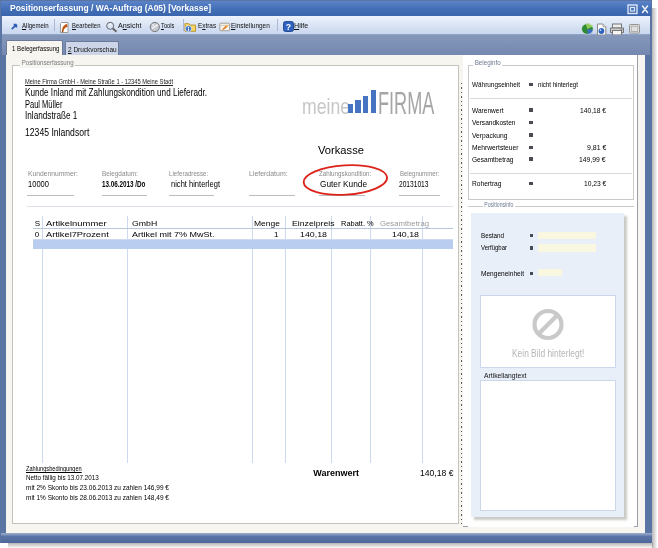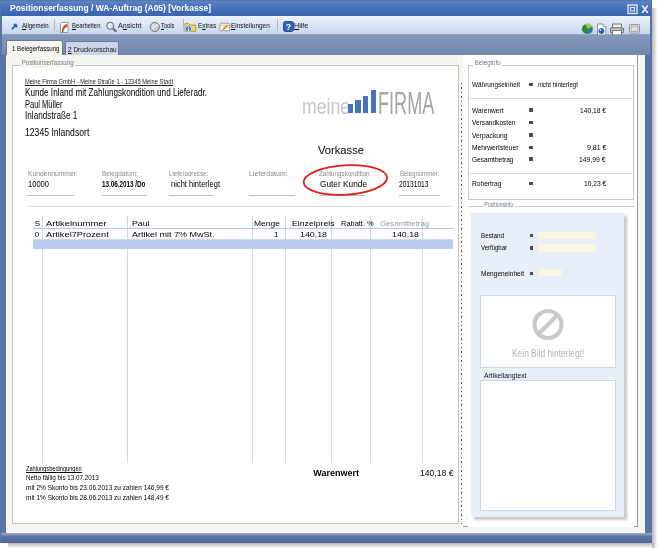--- a/index.html
+++ b/index.html
@@ -186,21 +186,21 @@
 <div class="abs t" style="left:249px;top:169.8px;font-size:7.5px;font-weight:normal;color:#8a8a8a;transform:scaleX(0.9256);transform-origin:0 0;">Lieferdatum:</div>
 <div class="abs t" style="left:318.5px;top:169.8px;font-size:7.5px;font-weight:normal;color:#8a8a8a;transform:scaleX(0.8306);transform-origin:0 0;">Zahlungskondition:</div>
 <div class="abs t" style="left:400px;top:169.8px;font-size:7.5px;font-weight:normal;color:#8a8a8a;transform:scaleX(0.8036);transform-origin:0 0;">Belegnummer:</div>
 <div class="abs t" style="left:27.5px;top:179.7px;font-size:8.5px;font-weight:normal;color:#000;transform:scaleX(0.8883);transform-origin:0 0;">10000</div>
 <div class="abs t" style="left:102px;top:179.7px;font-size:8.5px;font-weight:bold;color:#000;transform:scaleX(0.7405);transform-origin:0 0;">13.06.2013 /Do</div>
 <div class="abs t" style="left:171px;top:179.7px;font-size:8.5px;font-weight:normal;color:#000;transform:scaleX(0.8861);transform-origin:0 0;">nicht hinterlegt</div>
 <div class="abs t" style="left:319.6px;top:179.7px;font-size:8.5px;font-weight:normal;color:#000;transform:scaleX(0.9750);transform-origin:0 0;">Guter Kunde</div>
 <div class="abs t" style="left:399px;top:179.7px;font-size:8.5px;font-weight:normal;color:#000;transform:scaleX(0.7798);transform-origin:0 0;">20131013</div>
 <div class="abs t" style="left:34.7px;top:218.8px;font-size:8px;font-weight:normal;color:#000;">S</div>
 <div class="abs t" style="left:46px;top:218.8px;font-size:8px;font-weight:normal;color:#000;transform:scaleX(1.1749);transform-origin:0 0;">Artikelnummer</div>
-<div class="abs t" style="left:132.1px;top:218.8px;font-size:8px;font-weight:normal;color:#000;transform:scaleX(1.0905);transform-origin:0 0;">Paul</div>
+<div class="abs t" style="left:132.1px;top:218.8px;font-size:8px;font-weight:normal;color:#000;transform:scaleX(1.0905);transform-origin:0 0;">GmbH</div>
 <div class="abs t" style="left:253.6px;top:218.8px;font-size:8px;font-weight:normal;color:#000;transform:scaleX(1.0626);transform-origin:0 0;">Menge</div>
 <div class="abs t" style="left:291.5px;top:218.8px;font-size:8px;font-weight:normal;color:#000;transform:scaleX(1.0858);transform-origin:0 0;">Einzelpreis</div>
 <div class="abs t" style="left:340.5px;top:218.8px;font-size:8px;font-weight:normal;color:#000;transform:scaleX(0.9305);transform-origin:0 0;">Rabatt. %</div>
 <div class="abs t" style="left:379.7px;top:218.8px;font-size:8px;font-weight:normal;color:#9a9a9a;transform:scaleX(0.9664);transform-origin:0 0;">Gesamtbetrag</div>
 <div class="abs t" style="left:34.7px;top:230.2px;font-size:8px;font-weight:normal;color:#000;">0</div>
 <div class="abs t" style="left:46px;top:230.2px;font-size:8px;font-weight:normal;color:#000;transform:scaleX(1.1558);transform-origin:0 0;">Artikel7Prozent</div>
 <div class="abs t" style="left:132.1px;top:230.2px;font-size:8px;font-weight:normal;color:#000;transform:scaleX(1.1248);transform-origin:0 0;">Artikel mit 7% MwSt.</div>
 <div class="abs t" style="left:274px;top:230.2px;font-size:8px;font-weight:normal;color:#000;">1</div>
 <div class="abs t" style="left:300.4px;top:230.2px;font-size:8px;font-weight:normal;color:#000;transform:scaleX(1.1034);transform-origin:0 0;">140,18</div>
 <div class="abs t" style="left:392px;top:230.2px;font-size:8px;font-weight:normal;color:#000;transform:scaleX(1.1034);transform-origin:0 0;">140,18</div>

